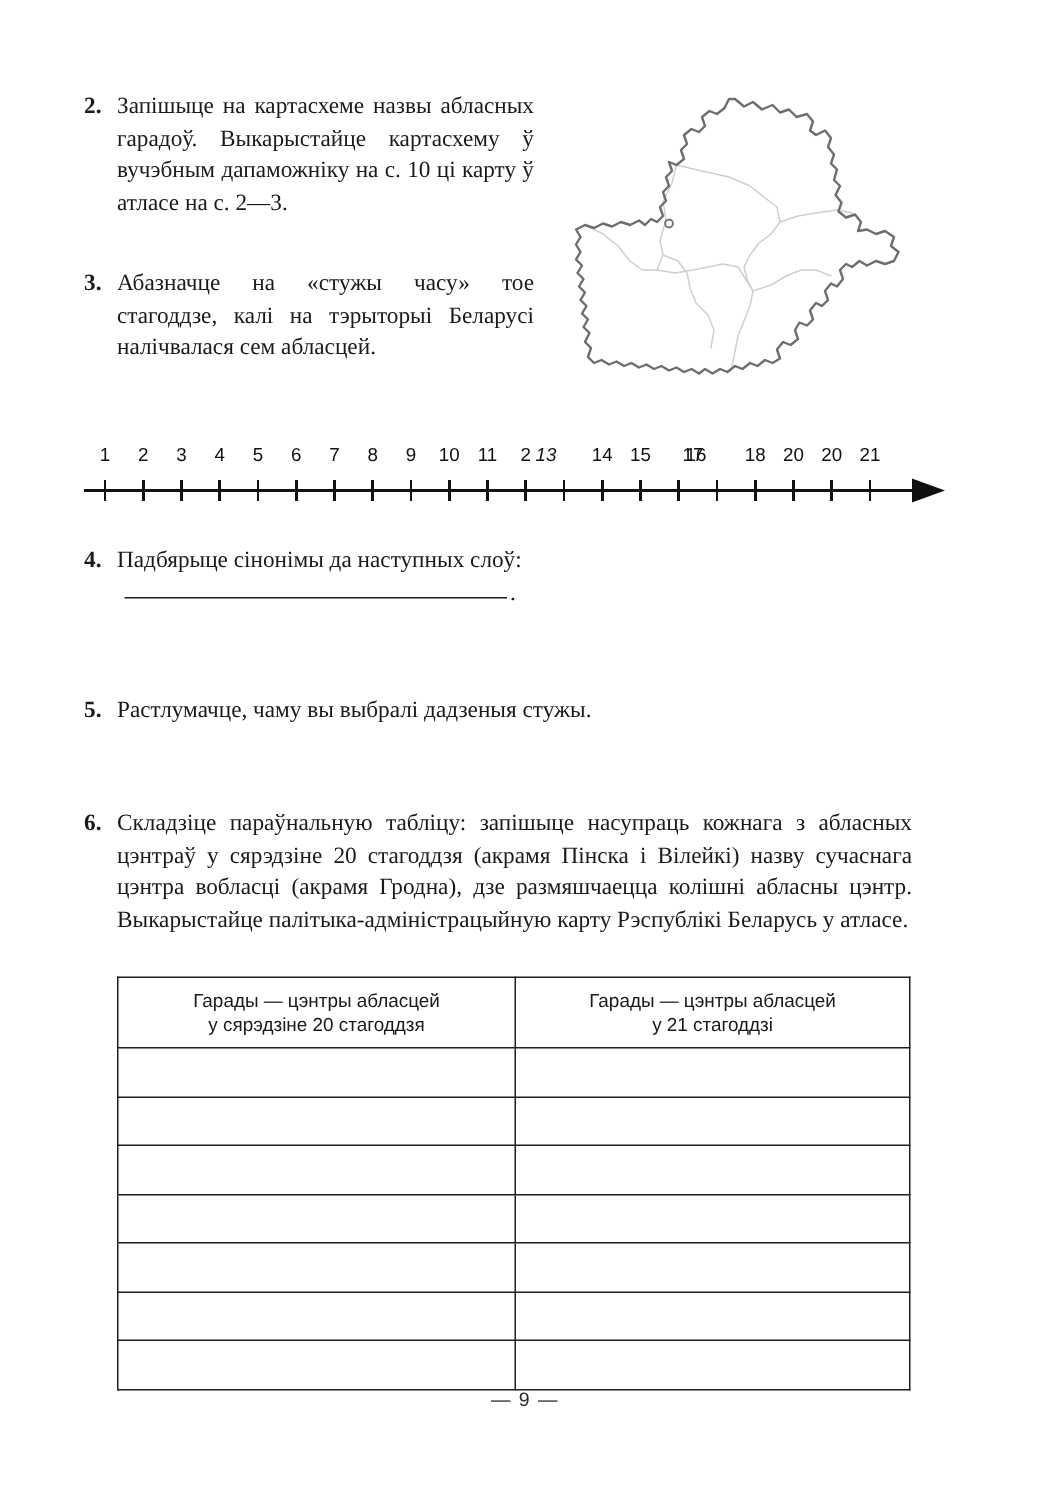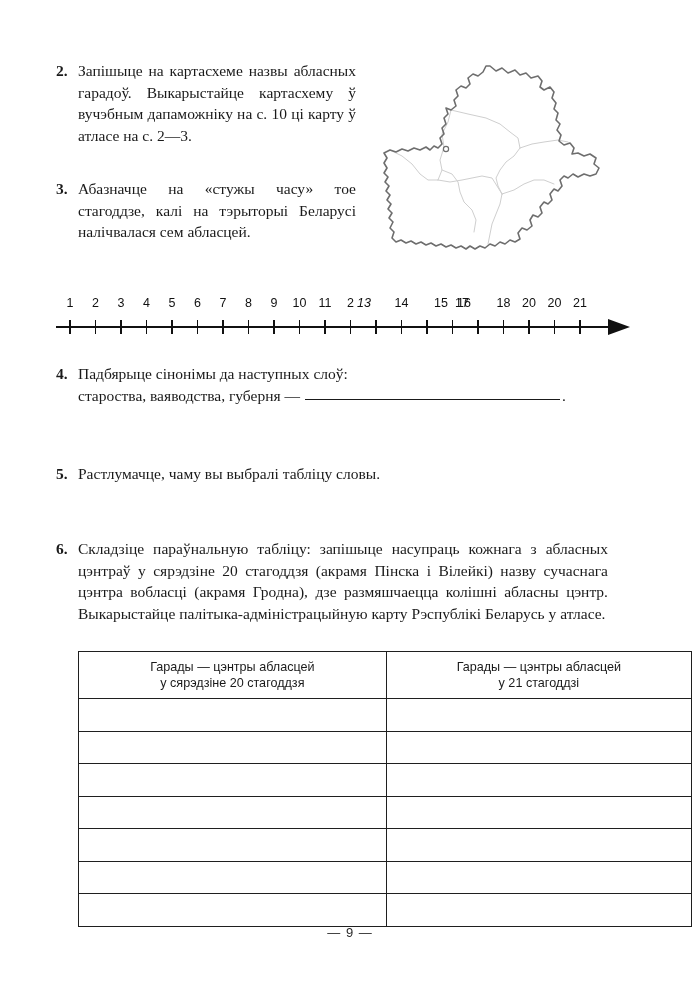--- a/index.html
+++ b/index.html
@@ -102,21 +102,21 @@
     top: -1px;
   }
   .blank-tail { flex: 0 0 auto; }
   .blank-line.short { flex: 0 0 255px; }
 
   
   .cmp-table {
     position: absolute;
     left: 78px;
     top: 651px;
-    width: 614px;
+    width: 529px;
     border-collapse: collapse;
     table-layout: fixed;
   }
   .cmp-table th, .cmp-table td {
     border: 1.4px solid #1f1f1f;
     padding: 0;
   }
   .cmp-table th {
     font-family: "Liberation Sans", "DejaVu Sans", sans-serif;
     font-weight: normal;
@@ -215,21 +215,21 @@
       <span style="left:116px;">5</span>
       <span style="left:141.5px;">6</span>
       <span style="left:167px;">7</span>
       <span style="left:192.5px;">8</span>
       <span style="left:218px;">9</span>
       <span style="left:243.5px;">10</span>
       <span style="left:269px;">11</span>
       <span style="left:294.5px;">2</span>
       <span style="left:308px;font-style:italic;">13</span>
       <span style="left:345.5px;">14</span>
-      <span style="left:385px;">15</span>
+      <span style="left:371px;">15</span>
       <span style="left:376px;margin-left:32px;">16</span>
       <span style="left:406px;">17</span>
       <span style="left:447.5px;">18</span>
       <span style="left:473px;">20</span>
       <span style="left:498.5px;">20</span>
       <span style="left:524px;">21</span>
     </div>
     <svg class="tl-svg" viewBox="0 0 600 32" xmlns="http://www.w3.org/2000/svg">
       <g stroke="#111111" stroke-width="1.9" shape-rendering="crispEdges">
         <line x1="0" y1="13" x2="558" y2="13"></line>
@@ -257,31 +257,30 @@
       </g>
       <polygon points="552,5 574,13 552,21" fill="#111111"></polygon>
     </svg>
   </div>
 
   <div class="exercise" style="left:56px; top:363px; width:552px;">
     <div class="ex-num">4.</div>
     <div class="ex-body">
       <p>Падбярыце сінонімы да наступных слоў:</p>
       <div class="blank-row">
-        <span class="blank-label">староства, ваяводства, губерня —</span>
         <span class="blank-line short"></span>
         <span class="blank-tail">.</span>
       </div>
     </div>
   </div>
 
   <div class="exercise" style="left:56px; top:463px; width:552px;">
     <div class="ex-num">5.</div>
     <div class="ex-body">
-      <p>Растлумачце, чаму вы выбралі табліцу словы.</p>
+      <p>Растлумачце, чаму вы выбралі дадзеныя стужы.</p>
     </div>
   </div>
 
   <div class="exercise" style="left:56px; top:538px; width:552px;">
     <div class="ex-num">6.</div>
     <div class="ex-body hyph">Складзіце параўнальную табліцу: запішыце насупраць кожнага з абласных цэнтраў у сярэдзіне 20 стагоддзя (акрамя Пінска і Вілейкі) назву сучаснага цэнтра вобласці (акрамя Гродна), дзе размяшчаецца колішні абласны цэнтр. Выкарыстайце палітыка-адміністрацыйную карту Рэспублікі Беларусь у атласе.</div>
   </div>
 
   <table class="cmp-table">
     <colgroup>

